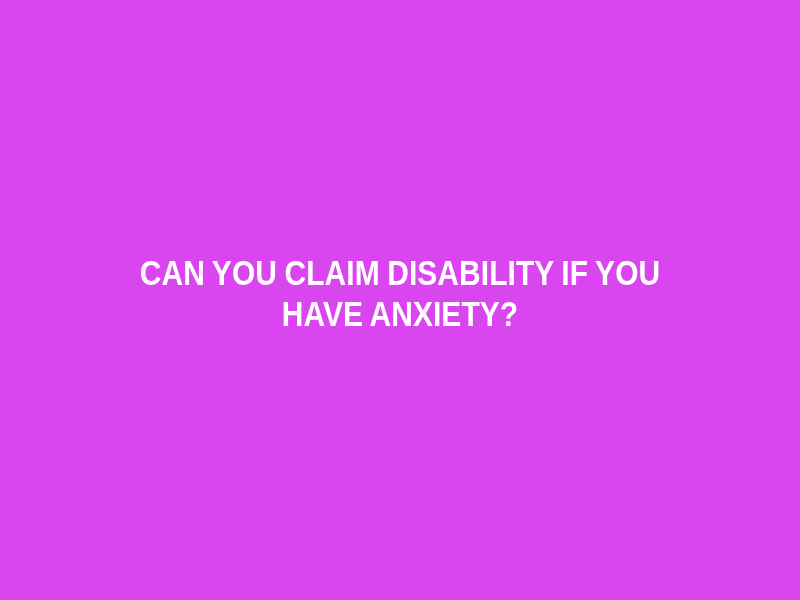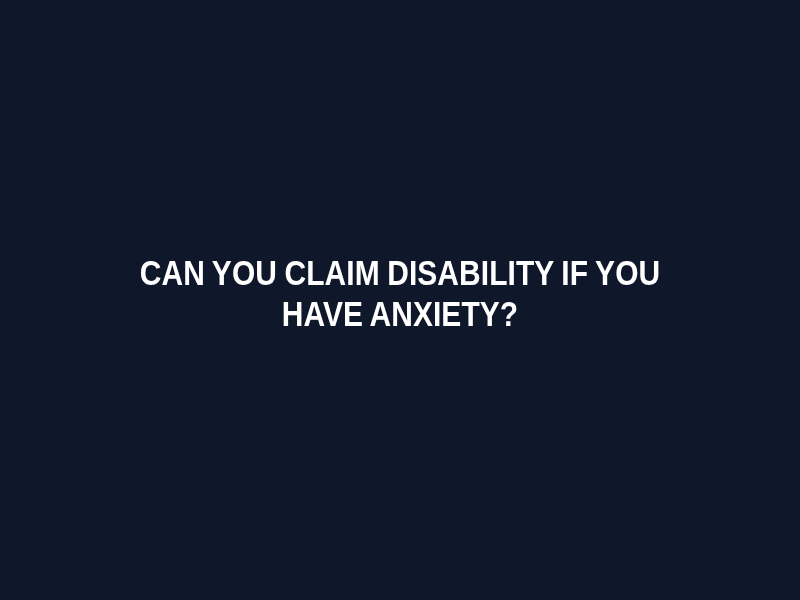--- a/index.html
+++ b/index.html
@@ -51,21 +51,21 @@
     
     transform: scaleX(0.855);
     transform-origin: center top;
     white-space: normal;
     word-spacing: -1px;
   }
 </style>
 </head>
 <body>
 
-<div id="hero-banner" style="background-color: #0f172a;">
+<div id="hero-banner" style="background-color: #d946ef;">
 
   <div id="title-block">
 
     <h1 id="hero-title" style="color: rgb(255, 255, 255);">CAN YOU CLAIM DISABILITY IF YOU HAVE ANXIETY?</h1>
 
   </div>
 
 </div>
 
 </body></html>

